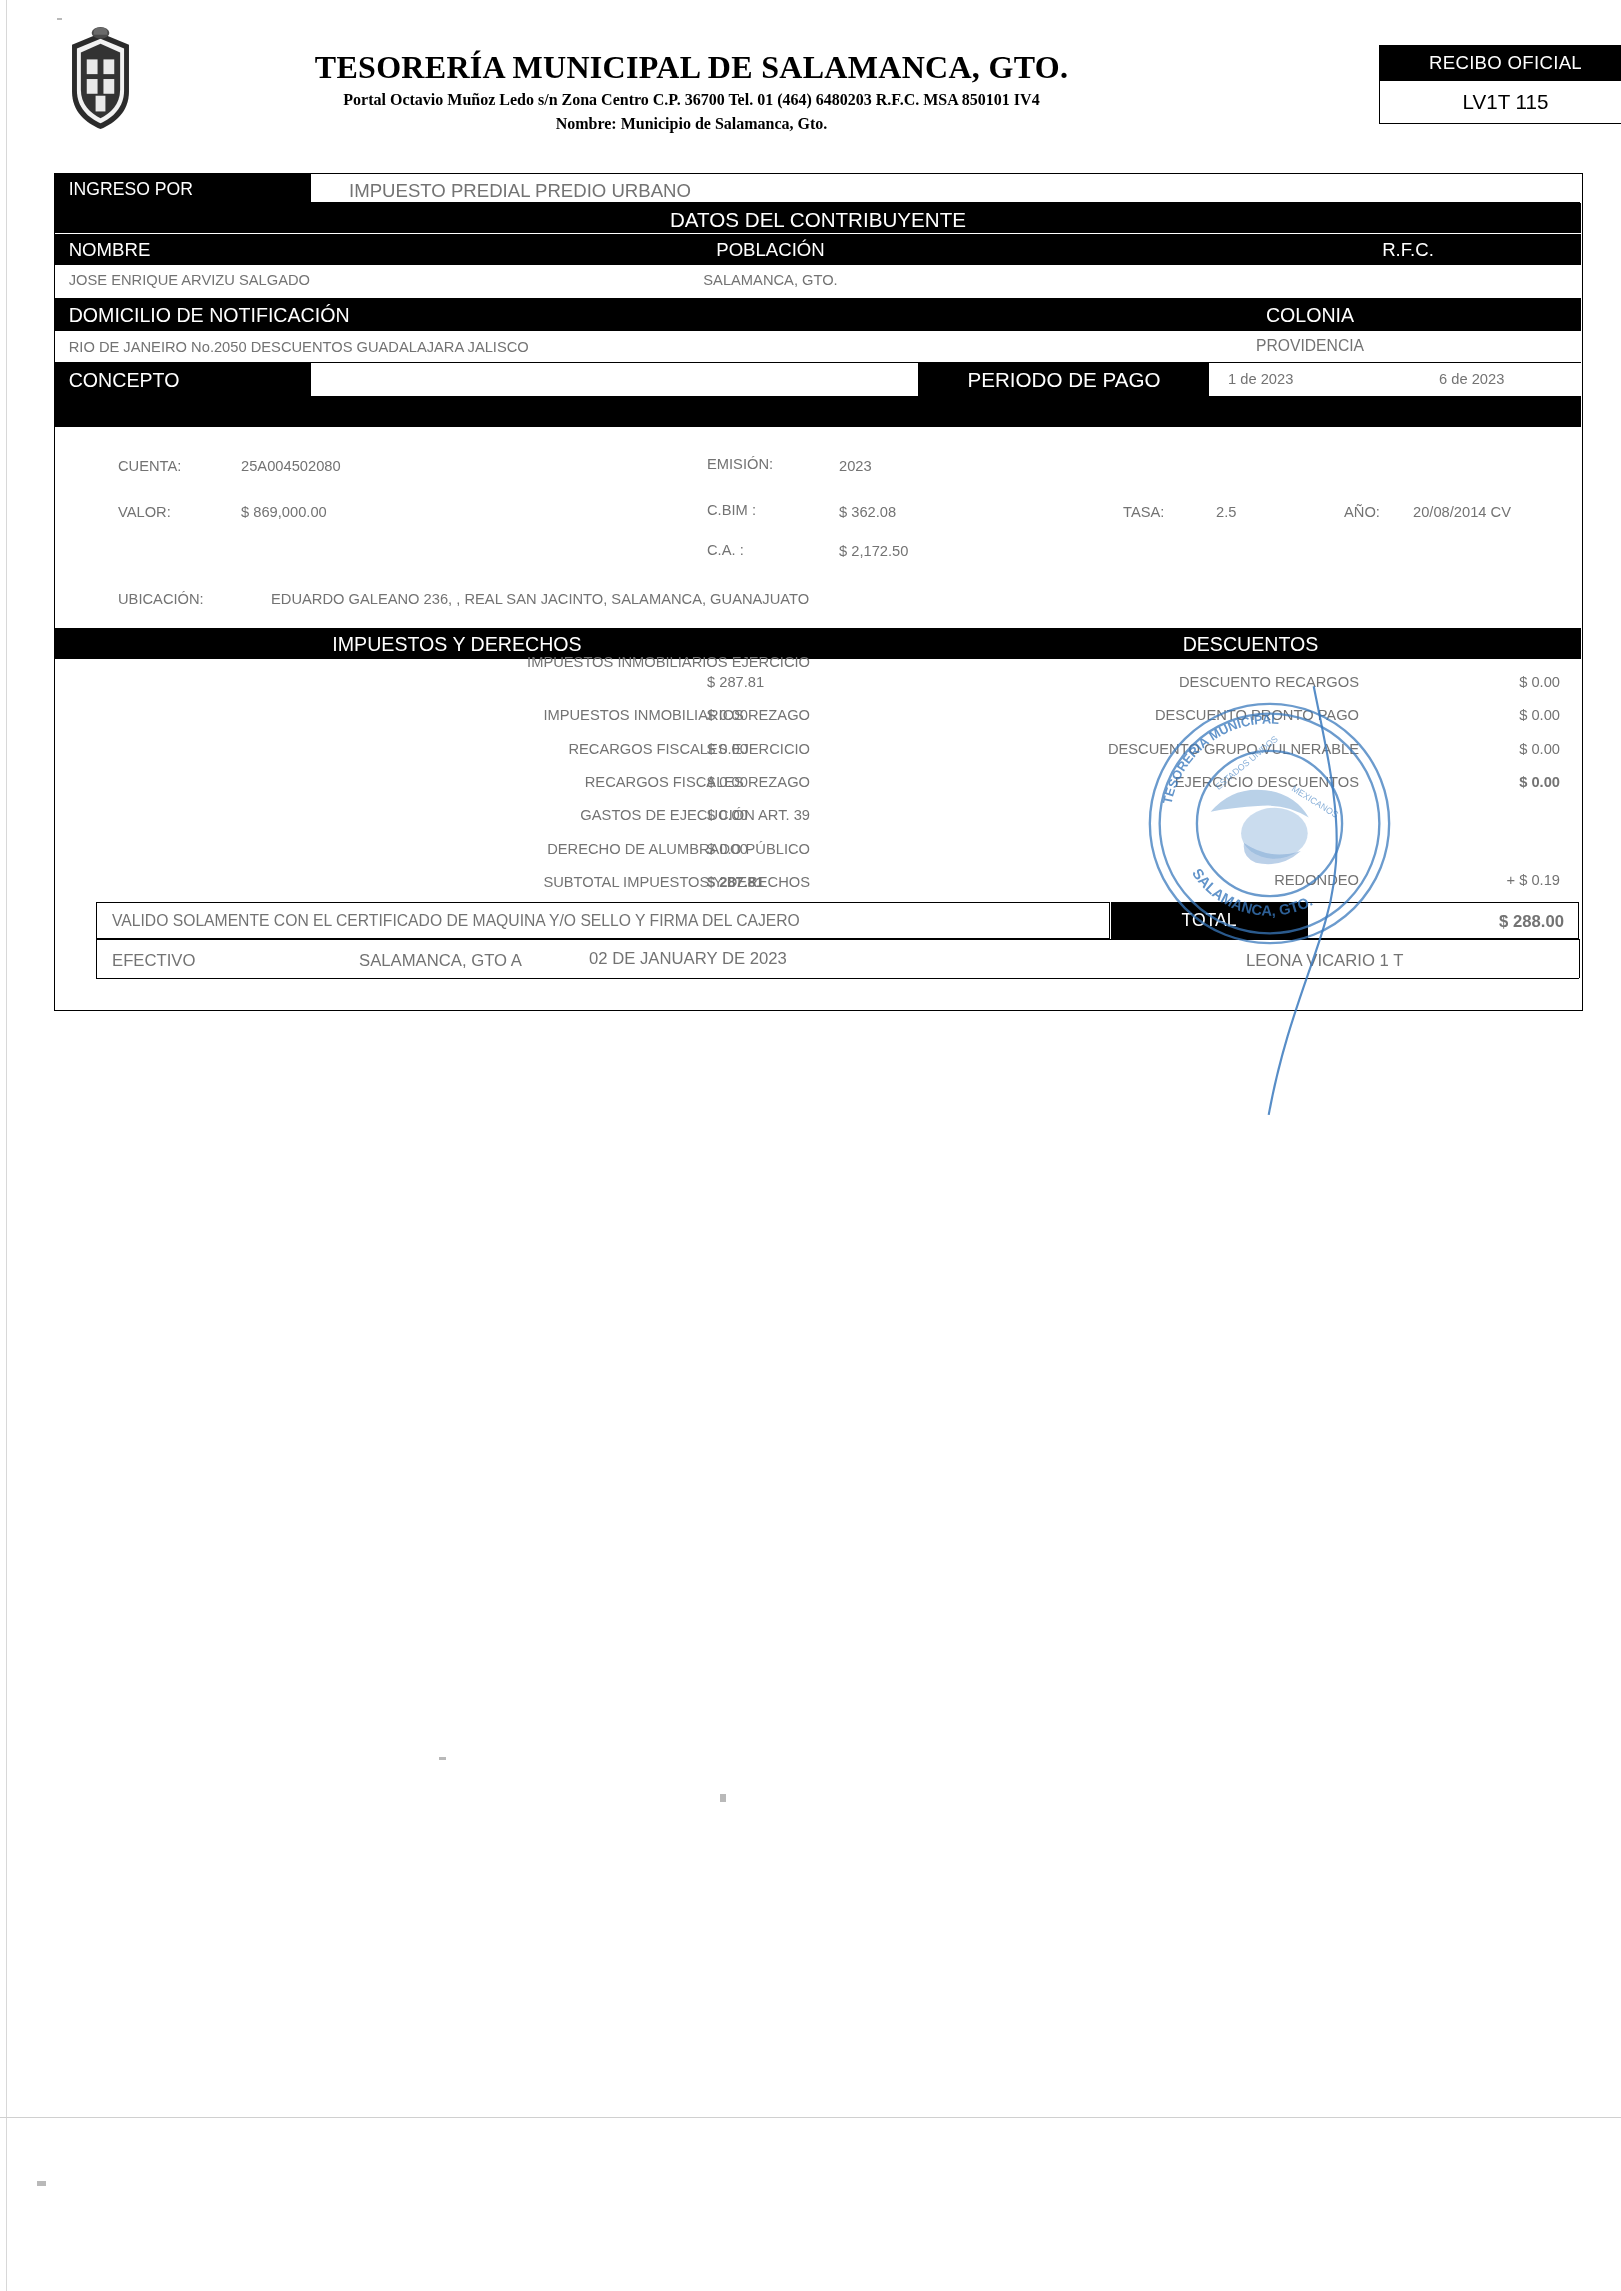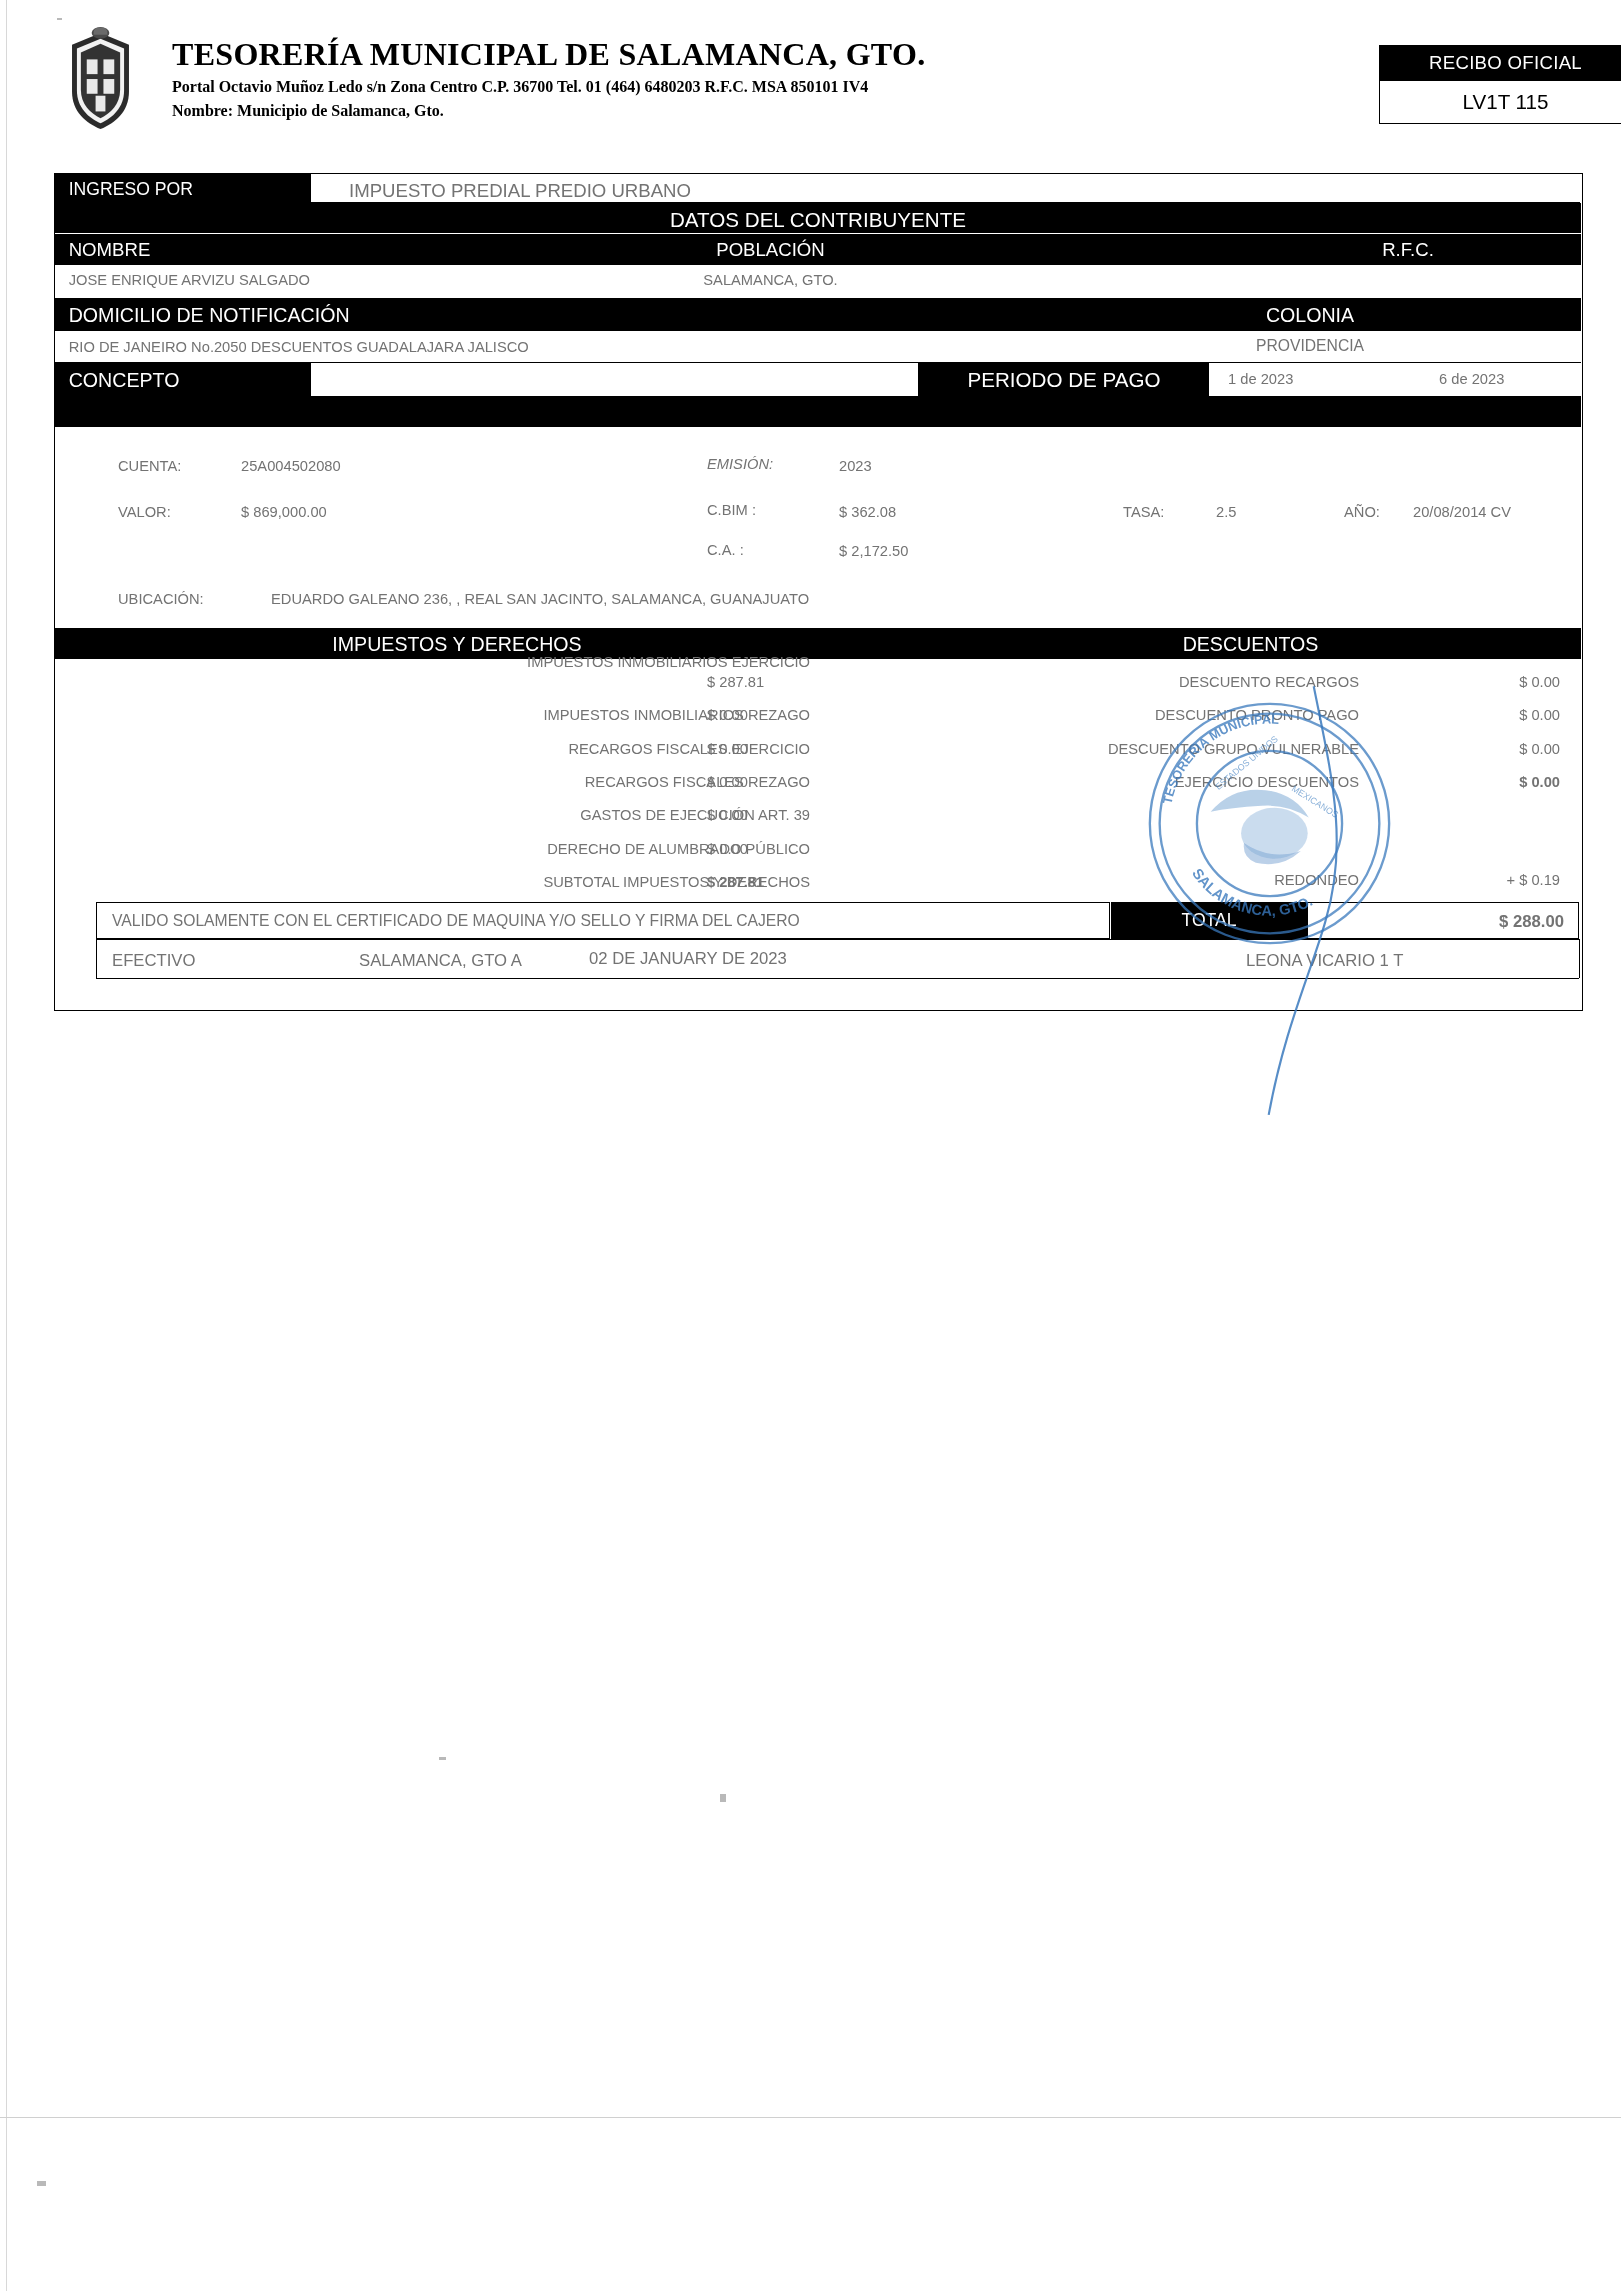--- a/index.html
+++ b/index.html
@@ -52,23 +52,23 @@
   }
   .crest {
     position: absolute;
     left: 9.8px; top: 7.8px;
     width: 73px; height: 108px;
   }
   .crest svg { display: block; }
 
   .head-titles {
     position: absolute;
-    left: 118px; top: 16px;
+    left: 118px; top: 29px;
     width: 1039px;
-    text-align: left;
+    text-align: center;
   }
   .head-title {
     font-family: "Liberation Serif", serif;
     font-size: 32px;
     font-weight: bold;
     letter-spacing: 0.3px;
     line-height: 37px;
     white-space: nowrap;
   }
   .head-sub1 {
@@ -253,21 +253,21 @@
     <div class="lbl lbl-w center" style="left:864px; top:194px; width:290px; font-size:20.6px;">PERIODO DE PAGO</div>
     <div class="val" style="left:1173px; top:197px;">1 de 2023</div>
     <div class="val" style="left:1384px; top:197px;">6 de 2023</div>
     <div class="hline" style="left:255px; top:222px; width:1271px;"></div>
 
     <div class="band" style="left:0; top:223px; width:1526px; height:30px;"></div>
 
     <div class="val" style="left:63px; top:284px;">CUENTA:</div>
     <div class="val" style="left:186px; top:284px;">25A004502080</div>
 
-    <div class="val" style="left:652px; top:282px;font-style:italic;">EMISIÓN:</div>
+    <div class="val" style="left:652px; top:282px;">EMISIÓN:</div>
     <div class="val" style="left:784px; top:284px;">2023</div>
 
     <div class="val" style="left:63px; top:330px;">VALOR:</div>
     <div class="val" style="left:186px; top:330px;">$ 869,000.00</div>
 
     <div class="val" style="left:652px; top:328px;">C.BIM   :</div>
     <div class="val" style="left:784px; top:330px;">$ 362.08</div>
 
     <div class="val" style="left:1068px; top:330px;">TASA:</div>
     <div class="val" style="left:1161px; top:330px;">2.5</div>

